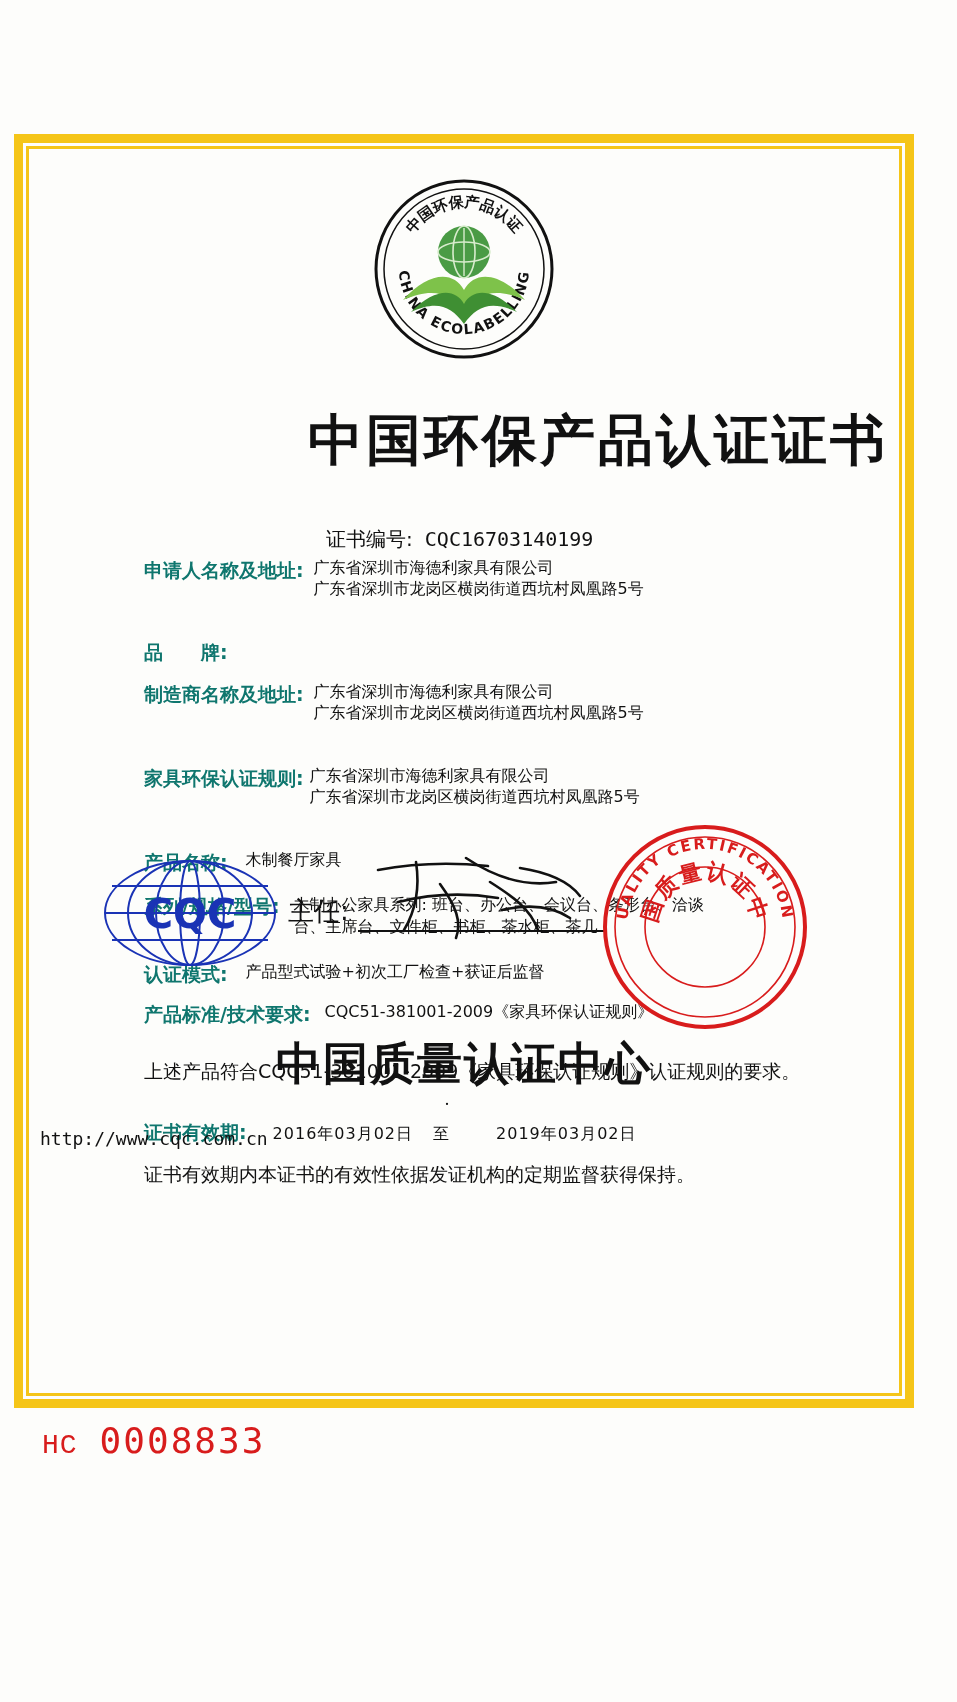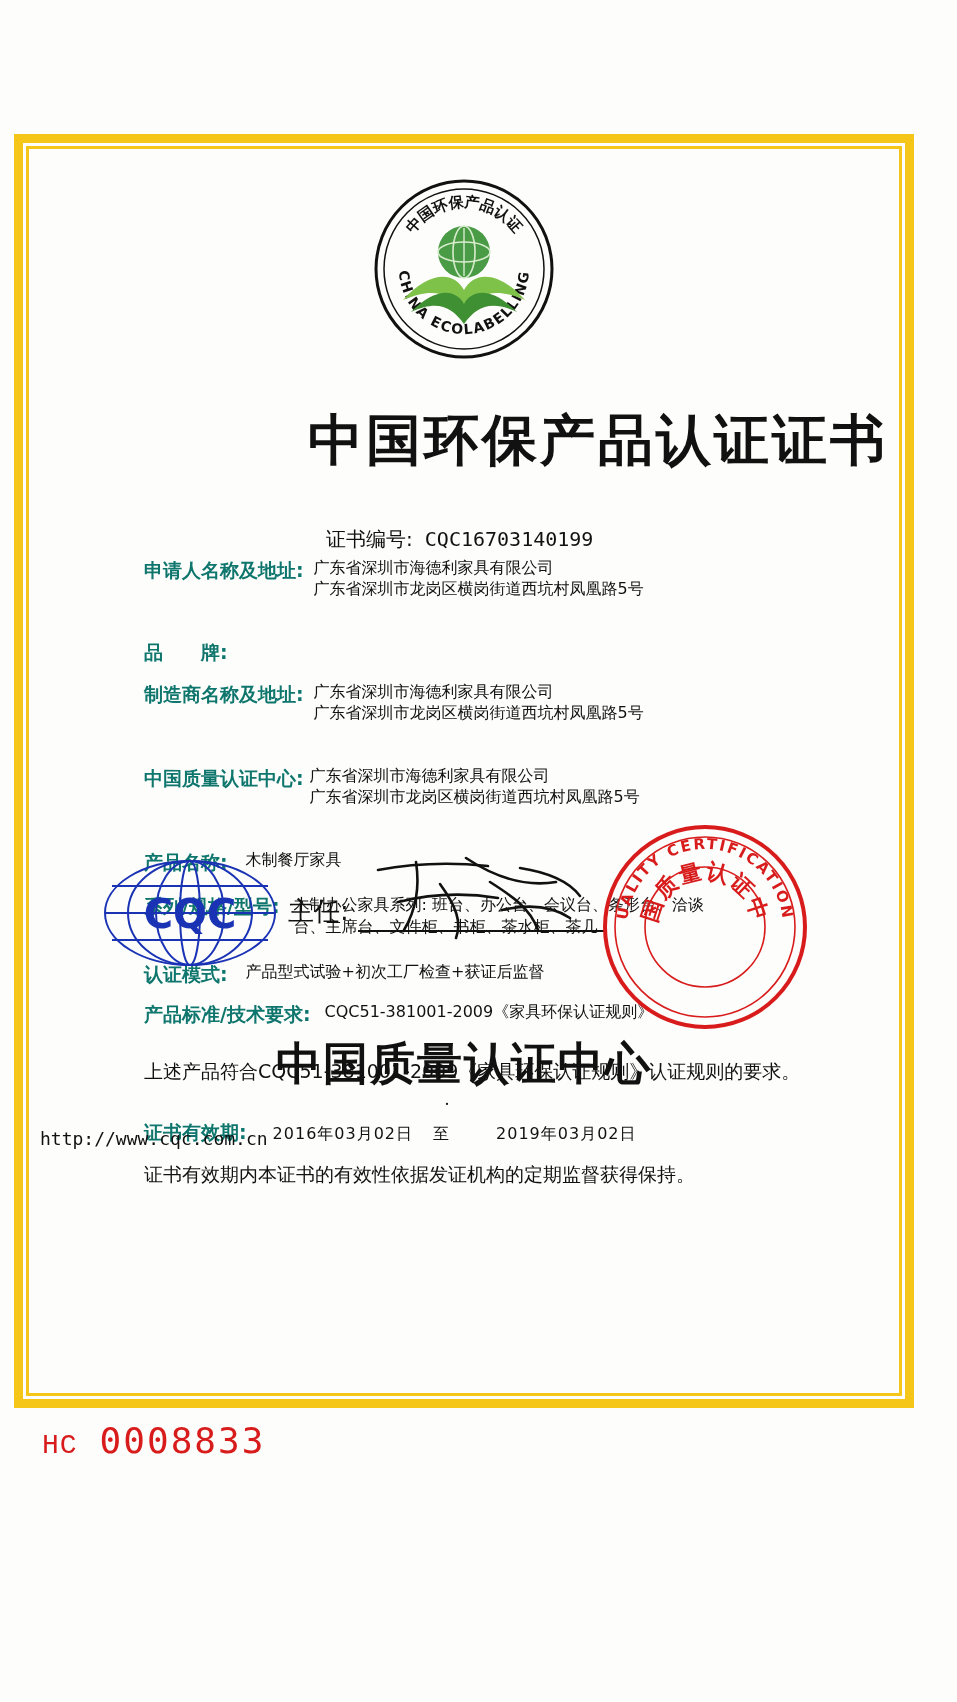--- a/index.html
+++ b/index.html
@@ -317,21 +317,21 @@
 
       <div class="field-row r-maker">
         <span class="field-label">制造商名称及地址:</span>
         <span class="field-value">
           <span class="line1">广东省深圳市海德利家具有限公司</span>
           <span class="line2">广东省深圳市龙岗区横岗街道西坑村凤凰路5号</span>
         </span>
       </div>
 
       <div class="field-row r-producer">
-        <span class="field-label">中国质量认证中心:</span>
+        <span class="field-label">家具环保认证规则:</span>
         <span class="field-value">
           <span class="line1">广东省深圳市海德利家具有限公司</span>
           <span class="line2">广东省深圳市龙岗区横岗街道西坑村凤凰路5号</span>
         </span>
       </div>
 
       <div class="field-row r-product">
         <span class="field-label">产品名称:</span>
         <span class="field-value">木制餐厅家具</span>
       </div>

